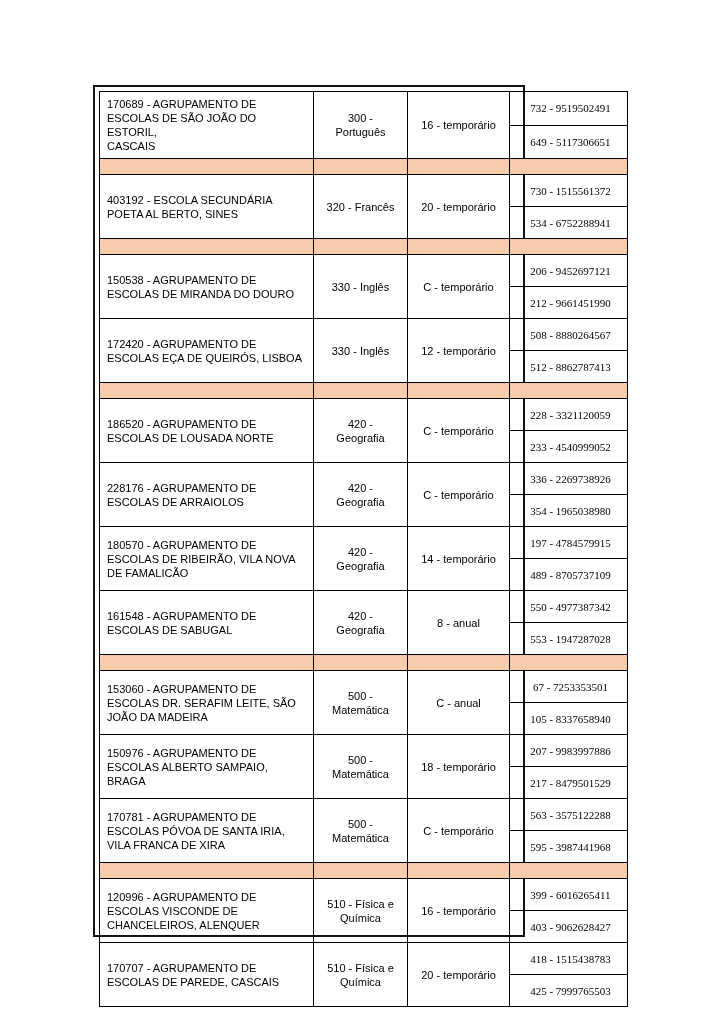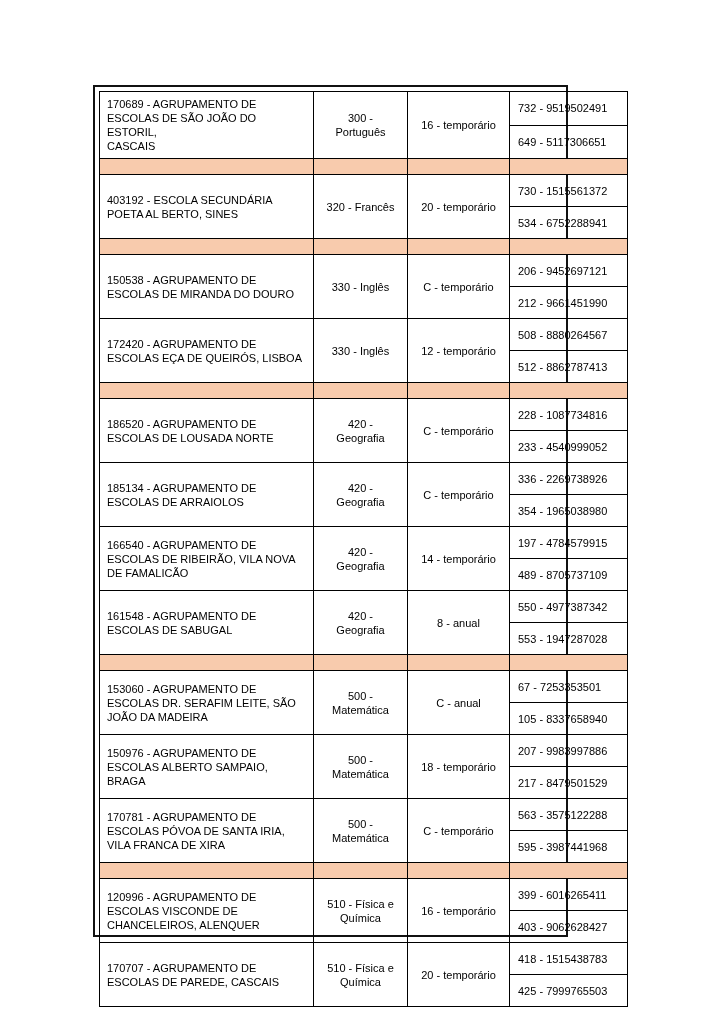--- a/index.html
+++ b/index.html
@@ -10,21 +10,21 @@
     width: 724px;
     height: 1024px;
     background: #ffffff;
     position: relative;
     font-family: "Liberation Sans", "DejaVu Sans", sans-serif;
   }
   .table-frame {
     position: absolute;
     left: 93px;
     top: 85px;
-    width: 475px;
+    width: 432px;
     height: 852px;
     box-sizing: border-box;
     border: 2px solid #111111;
     padding: 4px;
     background: #ffffff;
   }
   table.results {
     width: 100%;
     height: 100%;
     border-collapse: collapse;
@@ -45,24 +45,25 @@
   }
   td.subject,
   td.sched {
     white-space: pre-line;
     text-align: center;
     vertical-align: middle;
     padding: 2px 3px;
     line-height: 14px;
   }
   td.cand {
-    text-align: left;
+    text-align: center;
     vertical-align: middle;
     padding: 2px 4px 2px 8px;
     height: 27px;
+    font-family: Liberation Serif, serif;
   }
   tr.sep-row td {
     height: 15px;
     padding: 0;
   }
 </style>
 </head>
 <body>
 
 <div class="table-frame">
@@ -133,38 +134,38 @@
           <td class="sep-cell" style="background: rgb(248, 203, 173);"></td>
           <td class="sep-cell" style="background: rgb(248, 203, 173);"></td>
           <td class="sep-cell" style="background: rgb(248, 203, 173);"></td>
         </tr>
         <tr>
           <td class="school" rowspan="2">186520 - AGRUPAMENTO DE
 ESCOLAS DE LOUSADA NORTE</td>
           <td class="subject" rowspan="2">420 -
 Geografia</td>
           <td class="sched" rowspan="2">C - temporário</td>
-          <td class="cand">228 - 1087734816</td>
+          <td class="cand">228 - 3321120059</td>
         </tr>
         <tr>
           <td class="cand">233 - 4540999052</td>
         </tr>
         <tr>
-          <td class="school" rowspan="2">185134 - AGRUPAMENTO DE
+          <td class="school" rowspan="2">228176 - AGRUPAMENTO DE
 ESCOLAS DE ARRAIOLOS</td>
           <td class="subject" rowspan="2">420 -
 Geografia</td>
           <td class="sched" rowspan="2">C - temporário</td>
           <td class="cand">336 - 2269738926</td>
         </tr>
         <tr>
           <td class="cand">354 - 1965038980</td>
         </tr>
         <tr>
-          <td class="school" rowspan="2">166540 - AGRUPAMENTO DE
+          <td class="school" rowspan="2">180570 - AGRUPAMENTO DE
 ESCOLAS DE RIBEIRÃO, VILA NOVA
 DE FAMALICÃO</td>
           <td class="subject" rowspan="2">420 -
 Geografia</td>
           <td class="sched" rowspan="2">14 - temporário</td>
           <td class="cand">197 - 4784579915</td>
         </tr>
         <tr>
           <td class="cand">489 - 8705737109</td>
         </tr>

